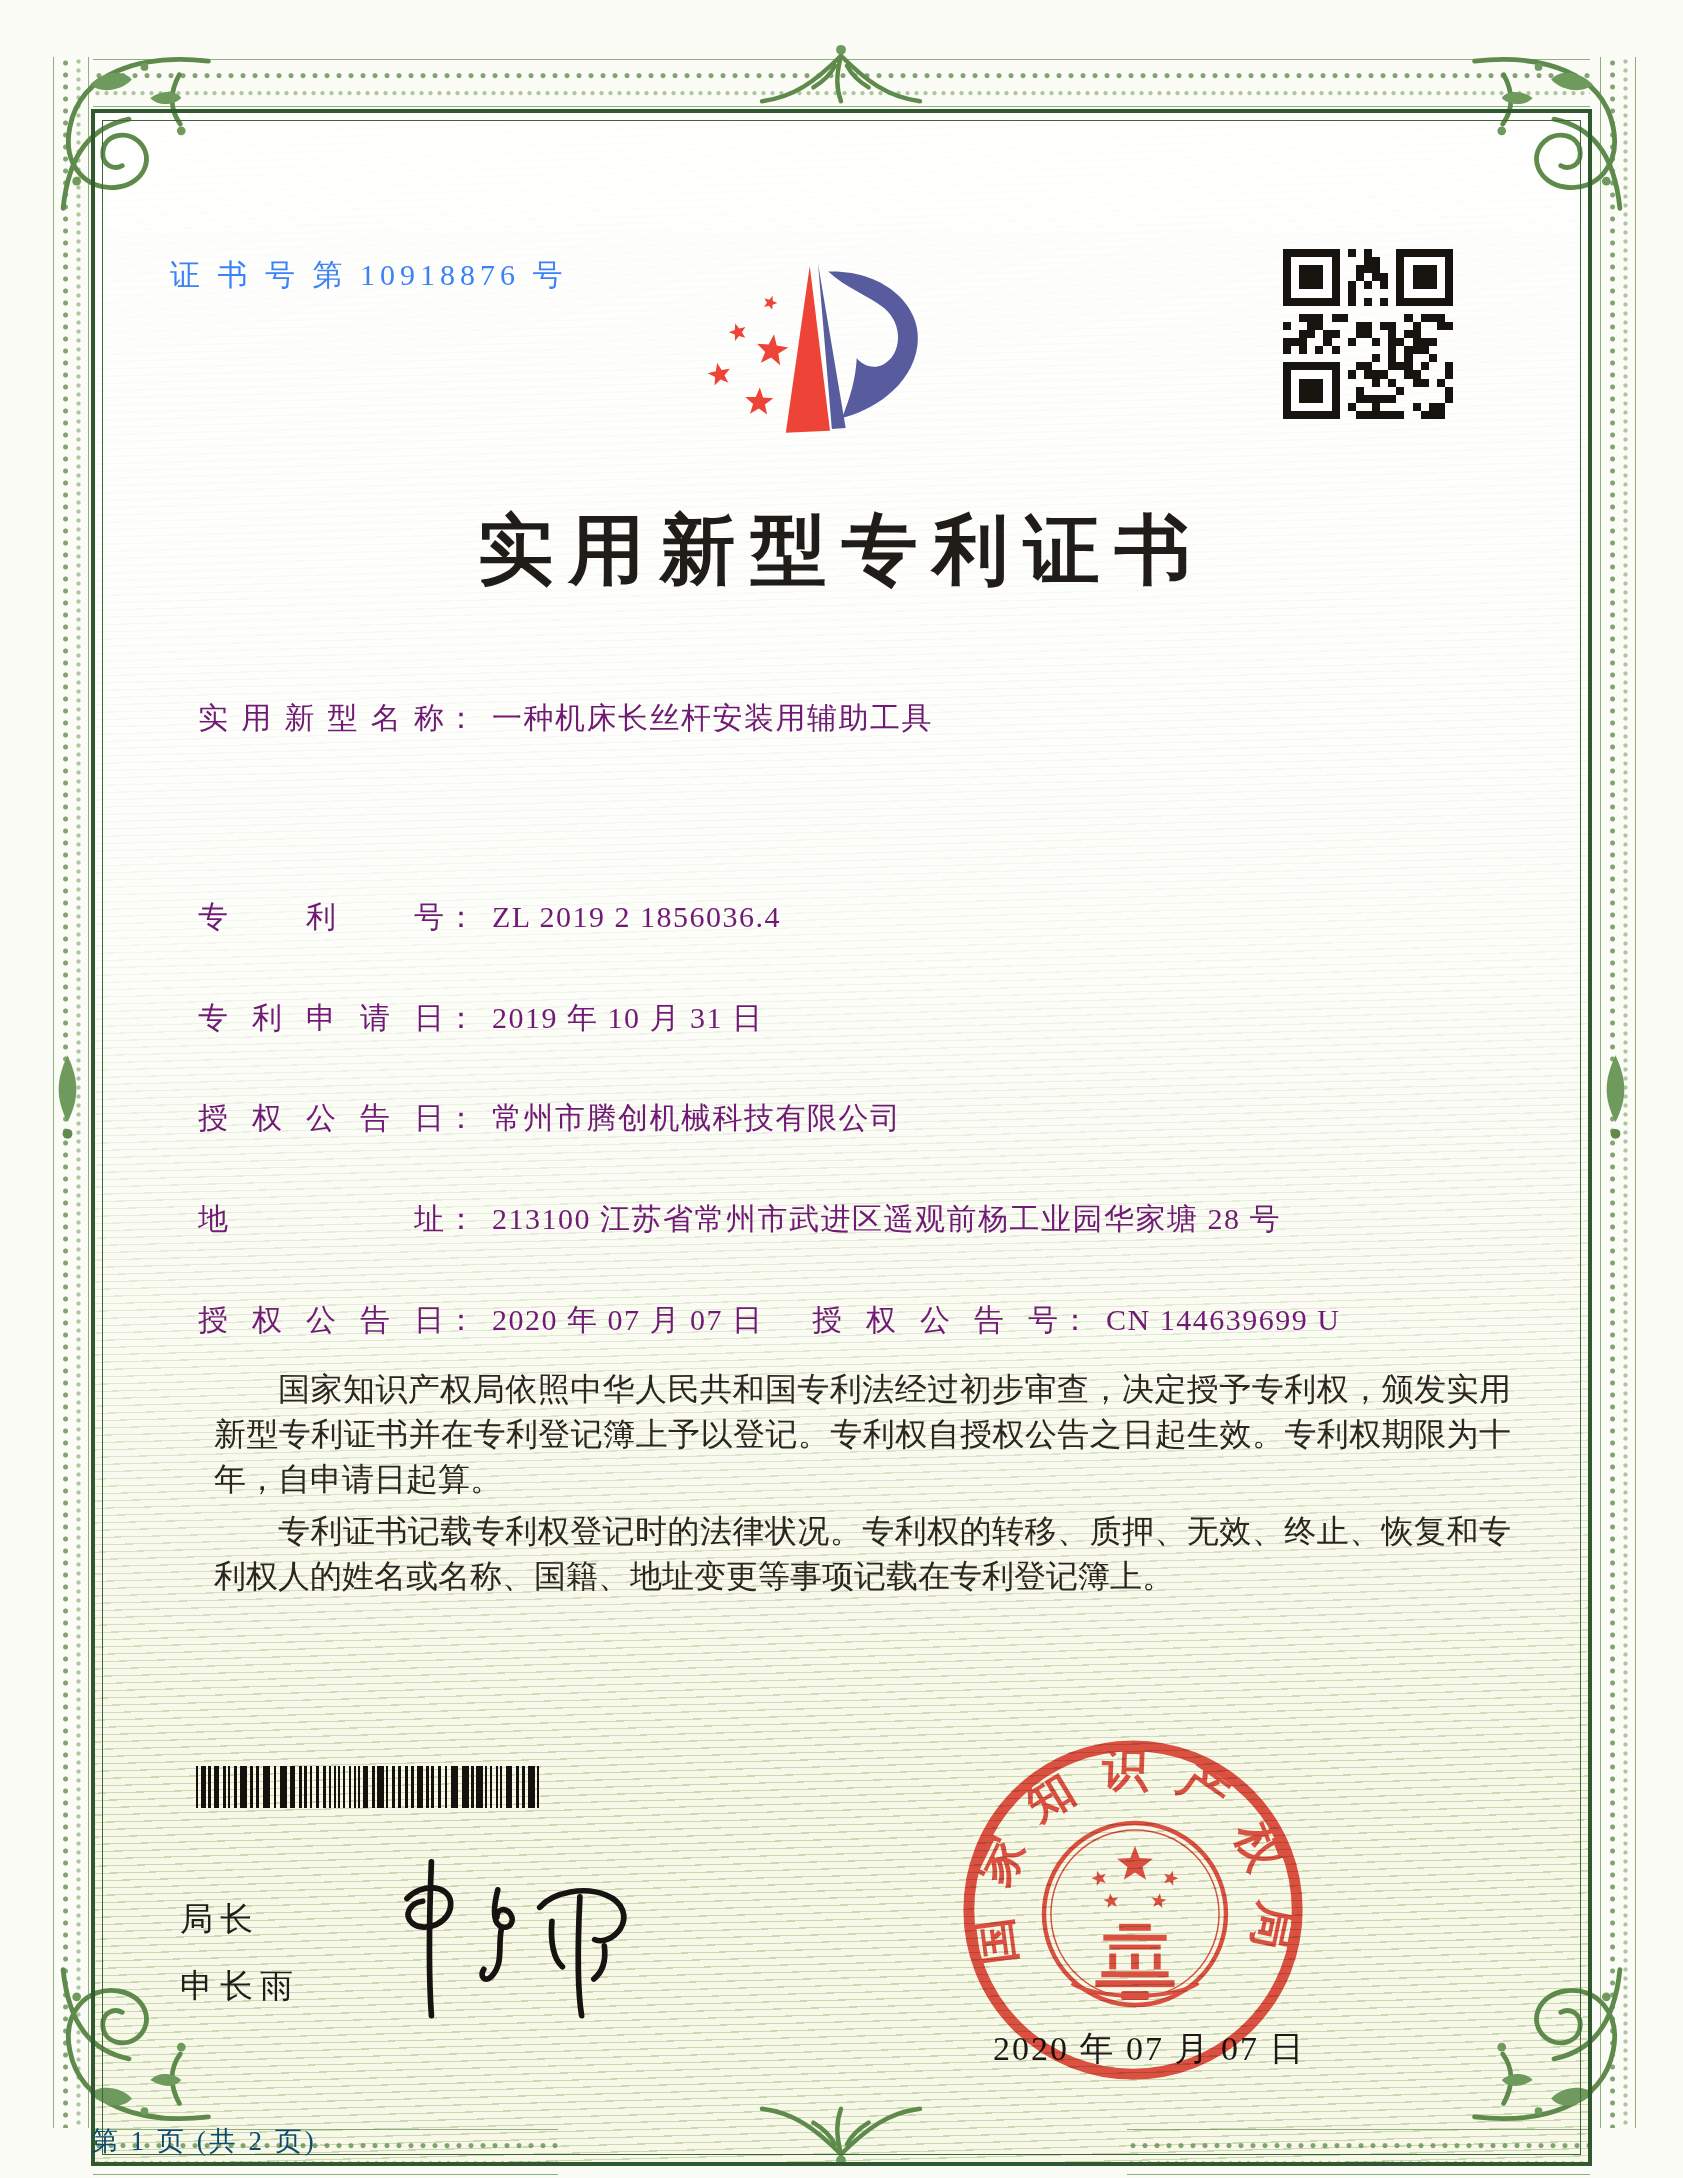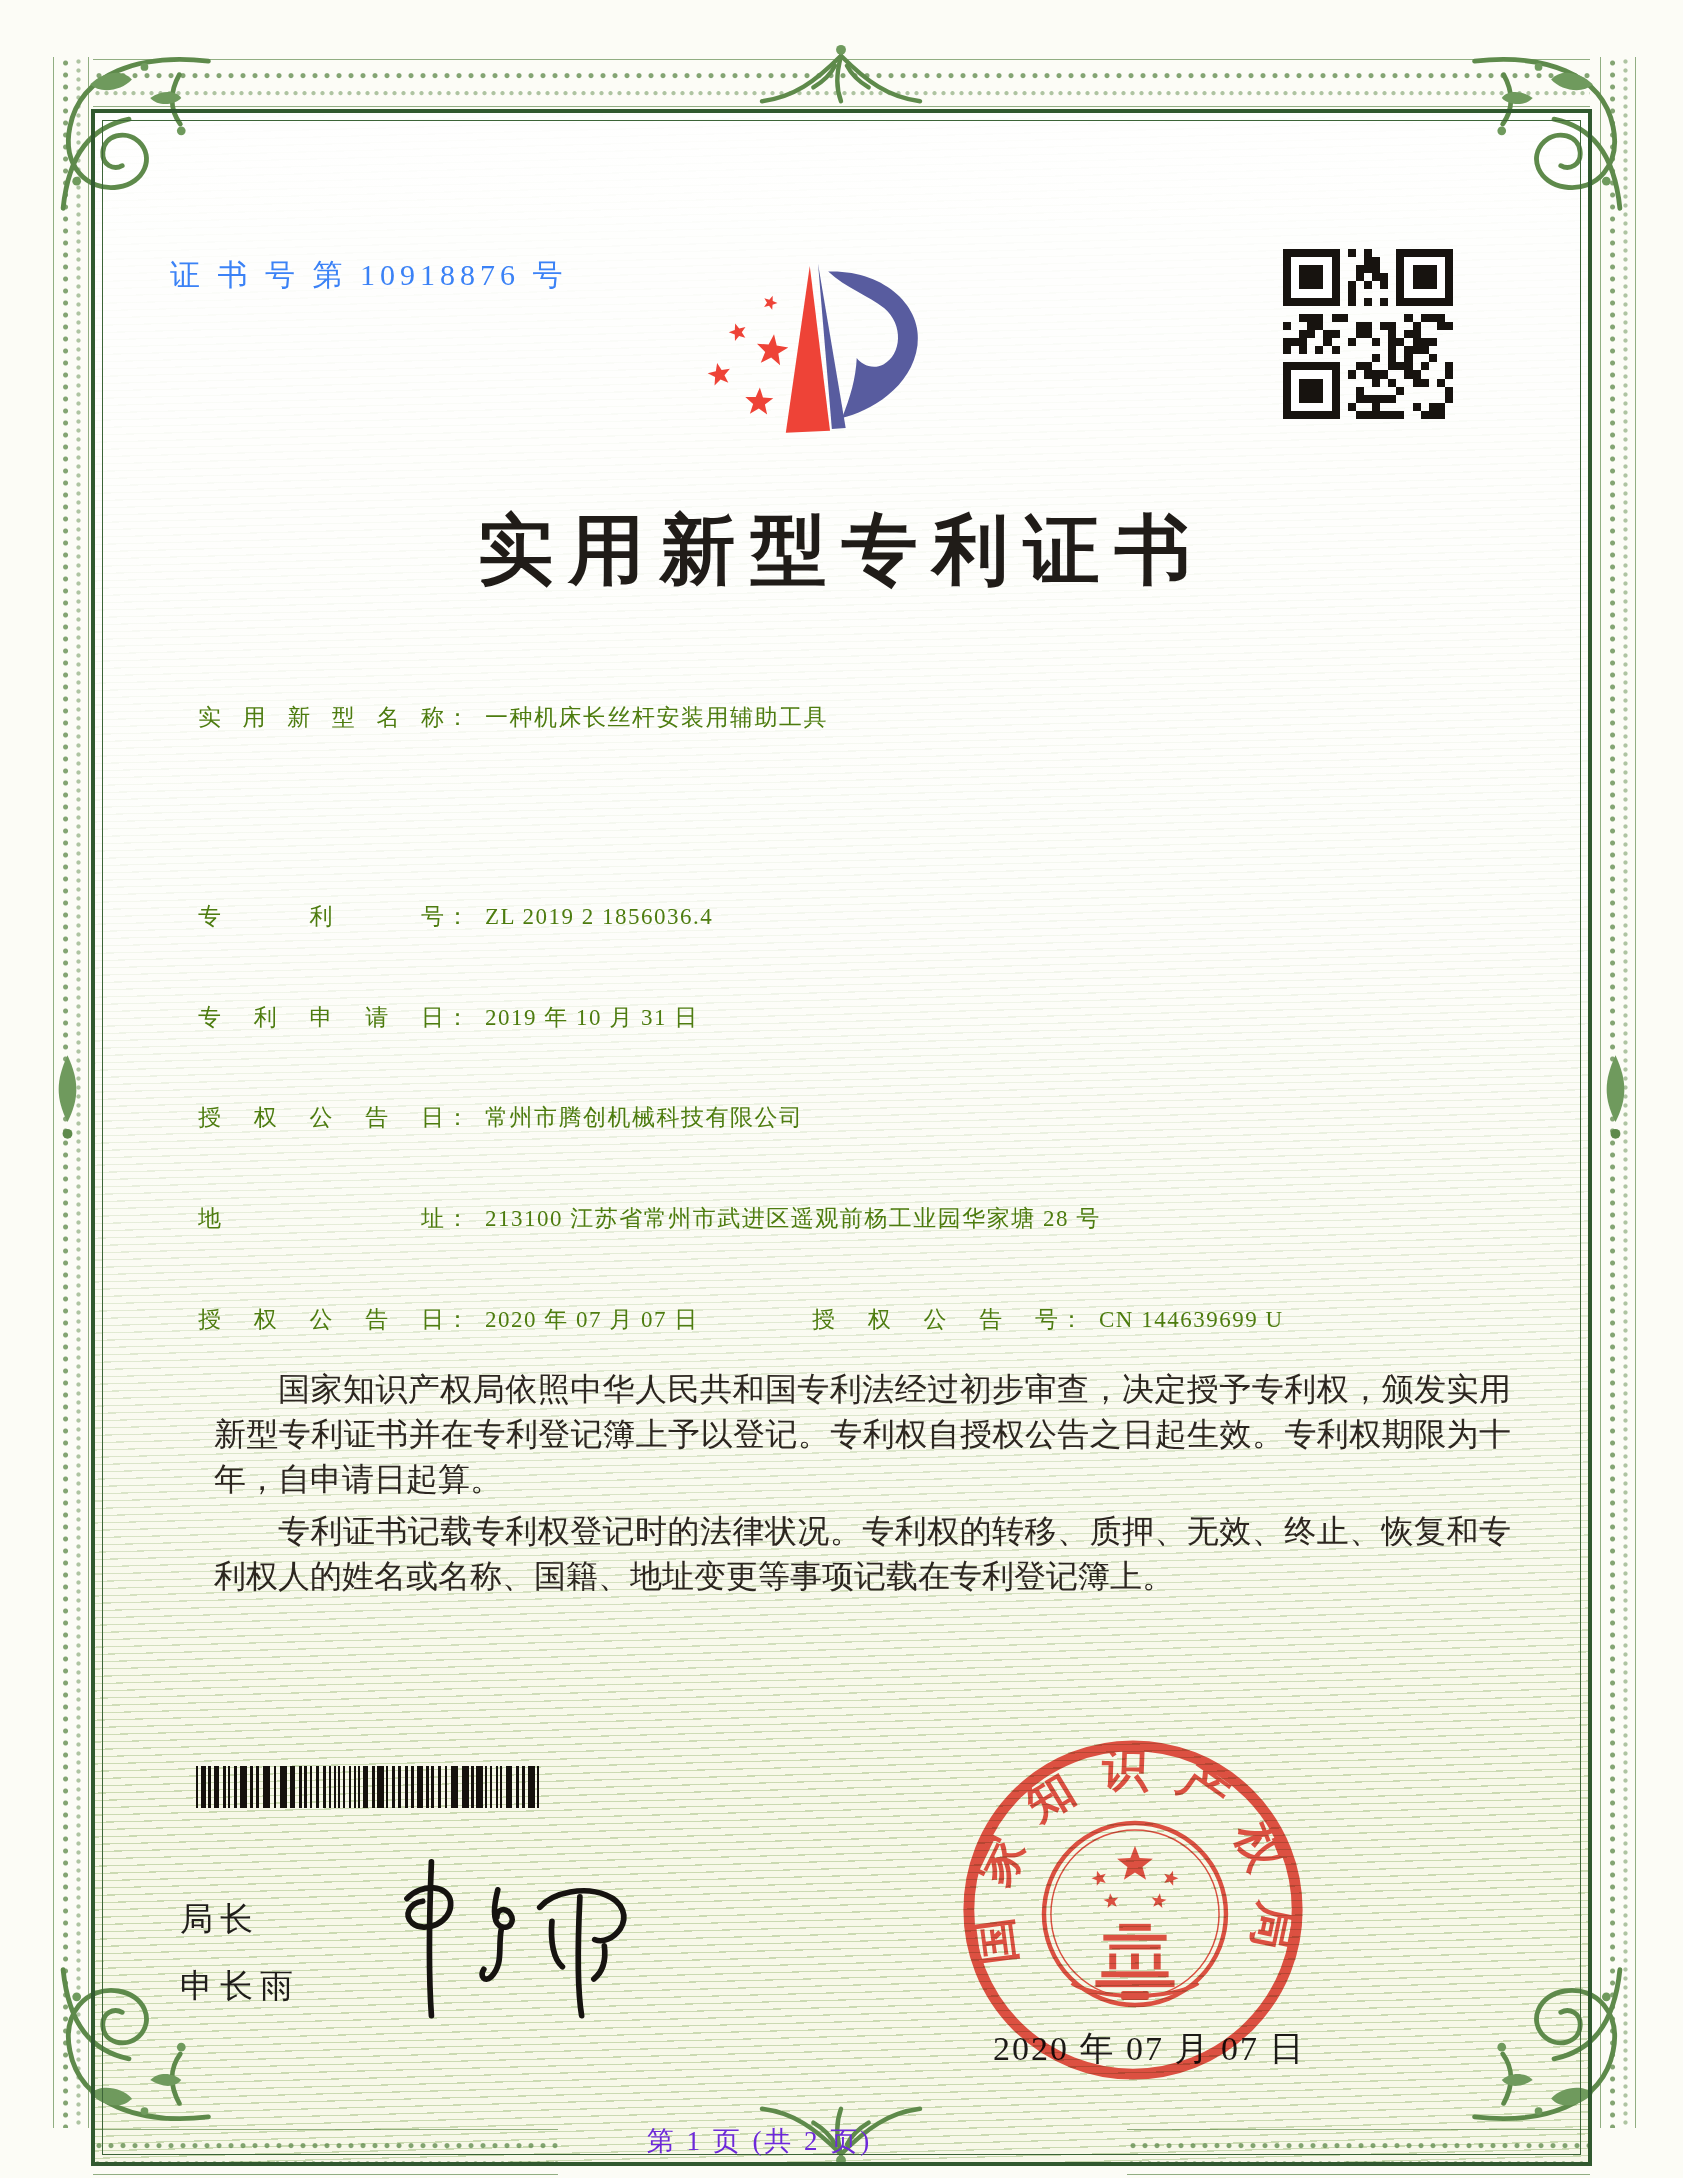--- a/index.html
+++ b/index.html
@@ -30,38 +30,38 @@
   .orn{position:absolute;z-index:1;}
   .flip-x{transform:scale(-1,1);} .flip-y{transform:scale(1,-1);} .flip-xy{transform:scale(-1,-1);}
   
   .cert-no{position:absolute;left:170px;top:255px;z-index:3;font-size:30px;letter-spacing:5px;color:#3b82f6;text-align:right;}
   .logo-svg{position:absolute;left:683px;top:242px;z-index:3;}
   .qr-svg{position:absolute;left:1283px;top:249px;z-index:3;}
   .title{position:absolute;left:91px;top:500px;width:1501px;z-index:3;text-align:center;
          font-size:76px;font-weight:700;letter-spacing:15px;color:#201c18;}
   
   .frow{position:absolute;left:198px;z-index:3;height:46px;white-space:nowrap;
-        font-size:23px;line-height:46px;color:#4d7c0f;}
+        font-size:30px;line-height:46px;color:#701a75;}
   .flabel{display:inline-block;width:246px;text-align:justify;text-align-last:justify;vertical-align:top;}
   .fcolon{margin:0 16px 0 2px;}
   .fval{letter-spacing:1.5px;}
   .fpair2{position:absolute;left:614px;top:0;}
   
   .paras{position:absolute;left:198px;top:1367px;width:1297px;z-index:3;margin-left:16px;}
   .paras p{margin:0;font-size:32px;line-height:45px;text-indent:2em;text-align:justify;color:#2c2620;}
   .paras p + p{margin-top:7px;}
   
   .barcode-svg{position:absolute;left:194px;top:1766px;z-index:3;}
   .sigline{position:absolute;left:180px;z-index:3;font-family:Liberation Mono, monospace;
            font-size:33px;letter-spacing:7px;color:#1f1d1a;}
   .signature-svg{position:absolute;left:386px;top:1853px;z-index:4;}
   .seal-svg{position:absolute;left:953px;top:1730px;z-index:7;opacity:.88;mix-blend-mode:multiply;}
   .seal-date{position:absolute;left:993px;top:2026px;z-index:6;font-size:34px;letter-spacing:2px;color:#1c1a17;white-space:nowrap;}
-  .footer{position:absolute;left:91px;top:2123px;width:1337px;z-index:5;text-align:center;
-          font-size:27px;letter-spacing:3px;color:#6d28d9;}
+  .footer{position:absolute;left:91px;top:2123px;width:1337px;z-index:5;text-align:left;
+          font-size:27px;letter-spacing:3px;color:#0c4a6e;}
 </style>
 </head>
 <body>
 
 <svg width="0" height="0" style="position:absolute">
   <defs>
     <g id="corner-orn">
       <g fill="none" stroke="#5e8a4b" stroke-width="5" stroke-linecap="round">
         <path d="M178,28 C108,20 46,40 35,96 C27,135 52,163 85,158 C112,154 123,127 106,111 C93,99 70,104 69,122 C68,135 80,141 89,136"></path>
         <path d="M28,180 C34,122 58,96 96,88"></path>

